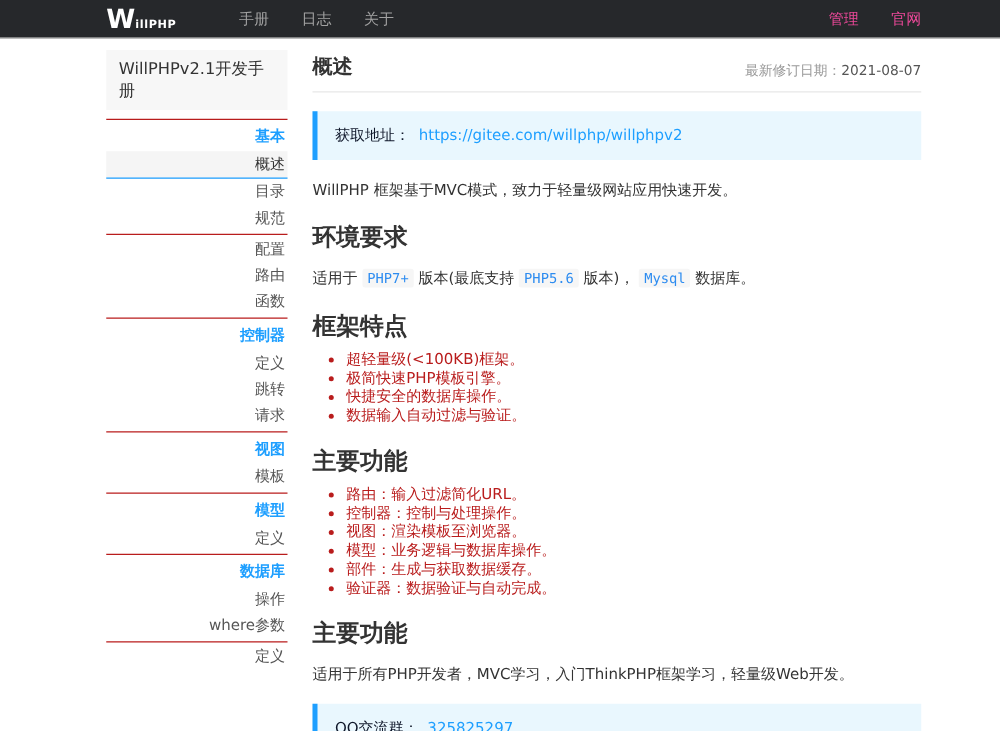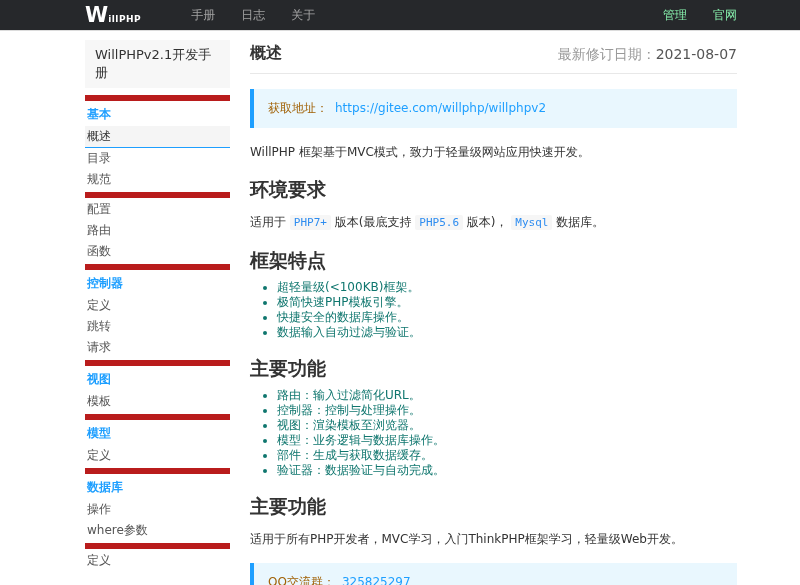--- a/index.html
+++ b/index.html
@@ -18,46 +18,46 @@
   }
   
   .navbar{height:31px;background:var(--navbar-bg);border-bottom:1px solid #dcdcdc;}
   .navbar-inner{width:652px;margin-left:85px;height:100%;display:flex;align-items:center;}
   .logo{color:#fff;font-weight:bold;display:flex;align-items:baseline;cursor:pointer;}
   .logo-big{font-size:21px;line-height:1;}
   .logo-small{font-size:9px;letter-spacing:.5px;}
   .nav-links{display:flex;margin-left:24px;}
   .nav-link{color:#a2a2a2;font-size:12px;margin-left:26px;cursor:pointer;text-decoration:none;}
   .nav-right{margin-left:auto;display:flex;}
-  .nav-right .nav-link{margin-left:26px;color:#86efac;}
+  .nav-right .nav-link{margin-left:26px;color:#ec4899;}
   
   .wrap{display:flex;align-items:flex-start;margin-left:85px;width:652px;min-height:497px;}
   
   .sidebar{width:145px;flex:none;padding-top:9px;}
   .sb-title{background:#f7f7f7;padding:6px 10px;font-size:13px;color:#333;margin-bottom:7px;}
-  .sb-group{border-top:6px solid #b91c1c;padding:1px 0 2px;}
+  .sb-group{border-top:1px solid #b91c1c;padding:1px 0 2px;text-align:right;}
   .sb-heading{color:var(--accent);font-weight:bold;font-size:12px;padding:3.5px 2px;}
   .sb-item{font-size:12px;color:#555;padding:2px 2px;cursor:pointer;}
   .sb-item.active{background:#f5f5f5;border-bottom:1px solid var(--accent);color:#333;}
   
   .main{flex:1;margin-left:20px;padding-top:12px;}
   .main-header{display:flex;justify-content:space-between;align-items:flex-end;
     border-bottom:1px solid #e8e8e8;padding-bottom:9px;}
   .page-title{font-size:16px;font-weight:bold;margin:0;}
-  .revision{font-size:14px;color:#999;}
+  .revision{font-size:11px;color:#999;}
   .revision .rev-date{color:#555;}
   .quote{background:var(--box-bg);border-left:4px solid var(--accent);
     padding:11px 14px;margin:15px 0;font-size:12px;}
-  .q-label{color:#a16207;}
+  .q-label{color:#0f172a;}
   .q-link{color:var(--accent);text-decoration:none;margin-left:7px;cursor:pointer;}
   .q-value{color:var(--accent);margin-left:7px;}
   .main p{font-size:12px;line-height:1.5;margin:10px 0;color:#333;}
   .main h3{font-size:19px;margin:16px 0 6px;color:#333;}
   .main ul{margin:6px 0 10px;padding-left:27px;}
-  .main li{font-size:12px;line-height:14px;padding:.5px 0;margin:0;color:#0f766e;}
+  .main li{font-size:12px;line-height:14px;padding:.5px 0;margin:0;color:#b91c1c;}
   code{
     font-family:"DejaVu Sans Mono","Liberation Mono",monospace;
     font-size:11px;color:var(--code-color);background:#f6f6f6;
     padding:1px 4px;border-radius:2px;
   }
 </style>
 </head>
 <body>
 
 <div class="navbar">

